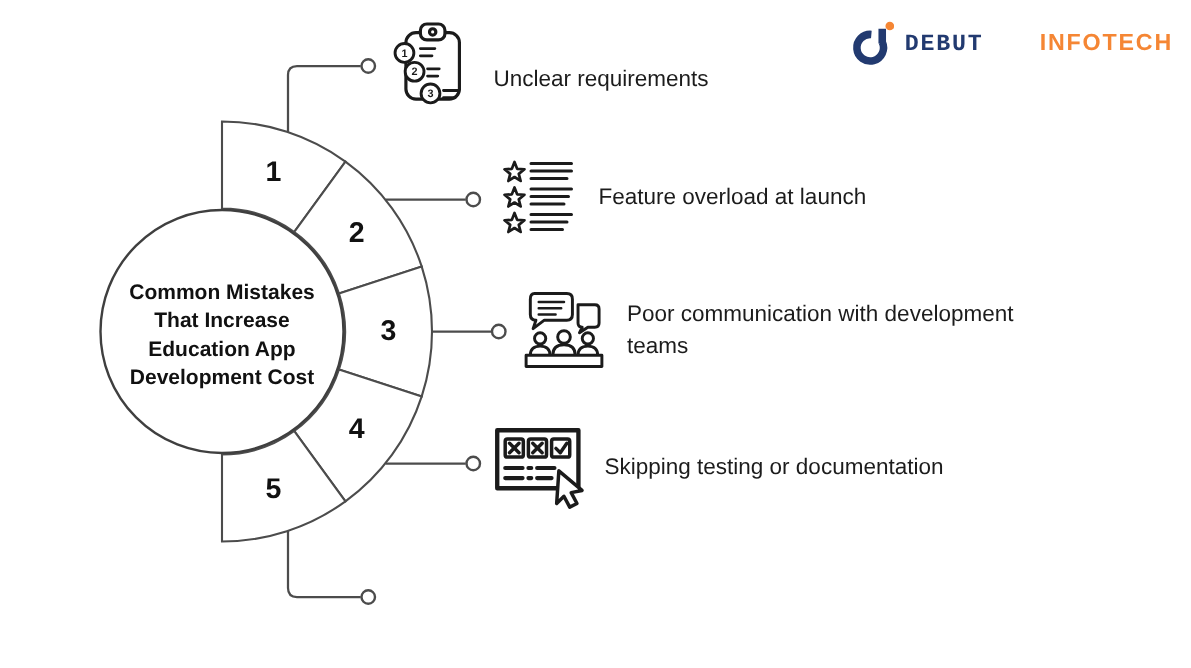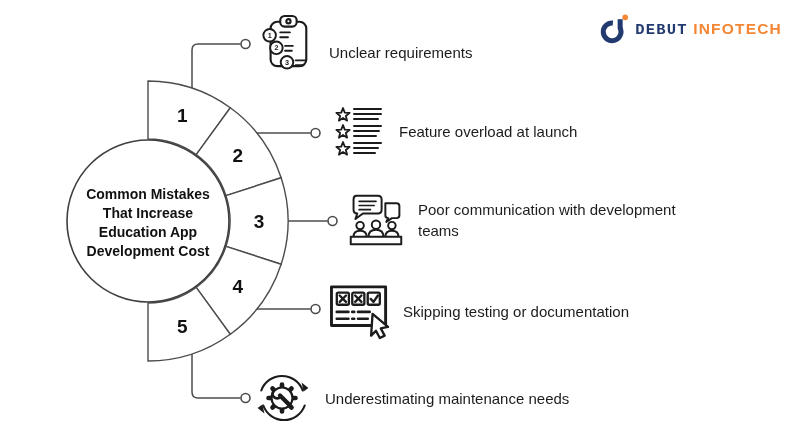--- a/index.html
+++ b/index.html
@@ -54,21 +54,21 @@
   .logo{
     position:absolute;
     top:13px;
     right:12px;
     display:flex;
     align-items:center;
     gap:7px;
   }
   .logo-text{font-size:15.5px;font-weight:bold;letter-spacing:1.2px;white-space:nowrap;}
   .logo-text .primary{color:var(--navy);font-family:Liberation Mono, monospace;}
-  .logo-text .secondary{color:var(--orange);}
+  .logo-text .secondary{color:var(--orange);margin-left:32px;}
 </style>
 </head>
 <body>
 
 <div class="stage">
 
   <svg id="wheel-svg" width="794" height="445" viewBox="0 0 794 445">
 
     <g>
       <path class="conn" d="M192,88.5 L192,50 Q192,44 198,44 L240.5,44"></path>
@@ -167,38 +167,20 @@
         <circle cx="31" cy="33" r="4.5"></circle>
         <path d="M23,46 Q23,38.5 31,38.5 Q39,38.5 39,46"></path>
         <circle cx="48" cy="34" r="4"></circle>
         <path d="M41,46 Q41,39.5 48,39.5 Q55,39.5 55,46"></path>
         <rect x="4" y="46" width="54" height="8" fill="#fff"></rect>
       </svg>
     </span>
     <span class="lbl">Poor communication with development teams</span>
   </div>
 
-  <div class="row" id="row-5">
-    <span class="ic">
-      <svg width="56" height="58" viewBox="0 0 56 58" stroke-width="2.1">
-        <path d="M6.3,21.5 A22,22 0 0 1 47.7,21.5"></path>
-        <polygon class="fillink" points="48.6,22.5 46.6,13.6 53.4,18.9"></polygon>
-        <path d="M49.7,36.5 A22,22 0 0 1 8.3,36.5"></path>
-        <polygon class="fillink" points="7.4,35.5 9.4,44.4 2.6,39.1"></polygon>
-        <g stroke-width="4.6">
-          <path d="M27,15.5 L27,18.5 M27,39.5 L27,42.5 M13.5,29 L16.5,29 M37.5,29 L40.5,29
-                   M17.5,19.5 L19.6,21.6 M34.4,36.4 L36.5,38.5 M36.5,19.5 L34.4,21.6 M19.6,36.4 L17.5,38.5"></path>
-        </g>
-        <circle cx="27" cy="29" r="10.5" fill="#fff" stroke-width="2.2"></circle>
-        <path d="M19.5,21 A4.6,4.6 0 1 0 25.9,27.4" stroke-width="2.6"></path>
-        <path d="M25,26.5 L33.5,35" stroke-width="4.4"></path>
-      </svg>
-    </span>
-    <span class="lbl">Underestimating maintenance needs</span>
-  </div>
 
   <div class="logo">
     <span style="display:flex;">
       <svg width="28" height="32" viewBox="0 0 30 34" fill="none">
         <path d="M21.61,15.99 A9.5,9.5 0 1 1 13.83,10.54" stroke="#223a70" stroke-width="5.4"></path>
         <path d="M21.6,17 L21.6,6.5" stroke="#223a70" stroke-width="5.4"></path>
         <circle cx="27" cy="4.5" r="3.1" fill="#f58634"></circle>
       </svg>
     </span>
     <span class="logo-text">

